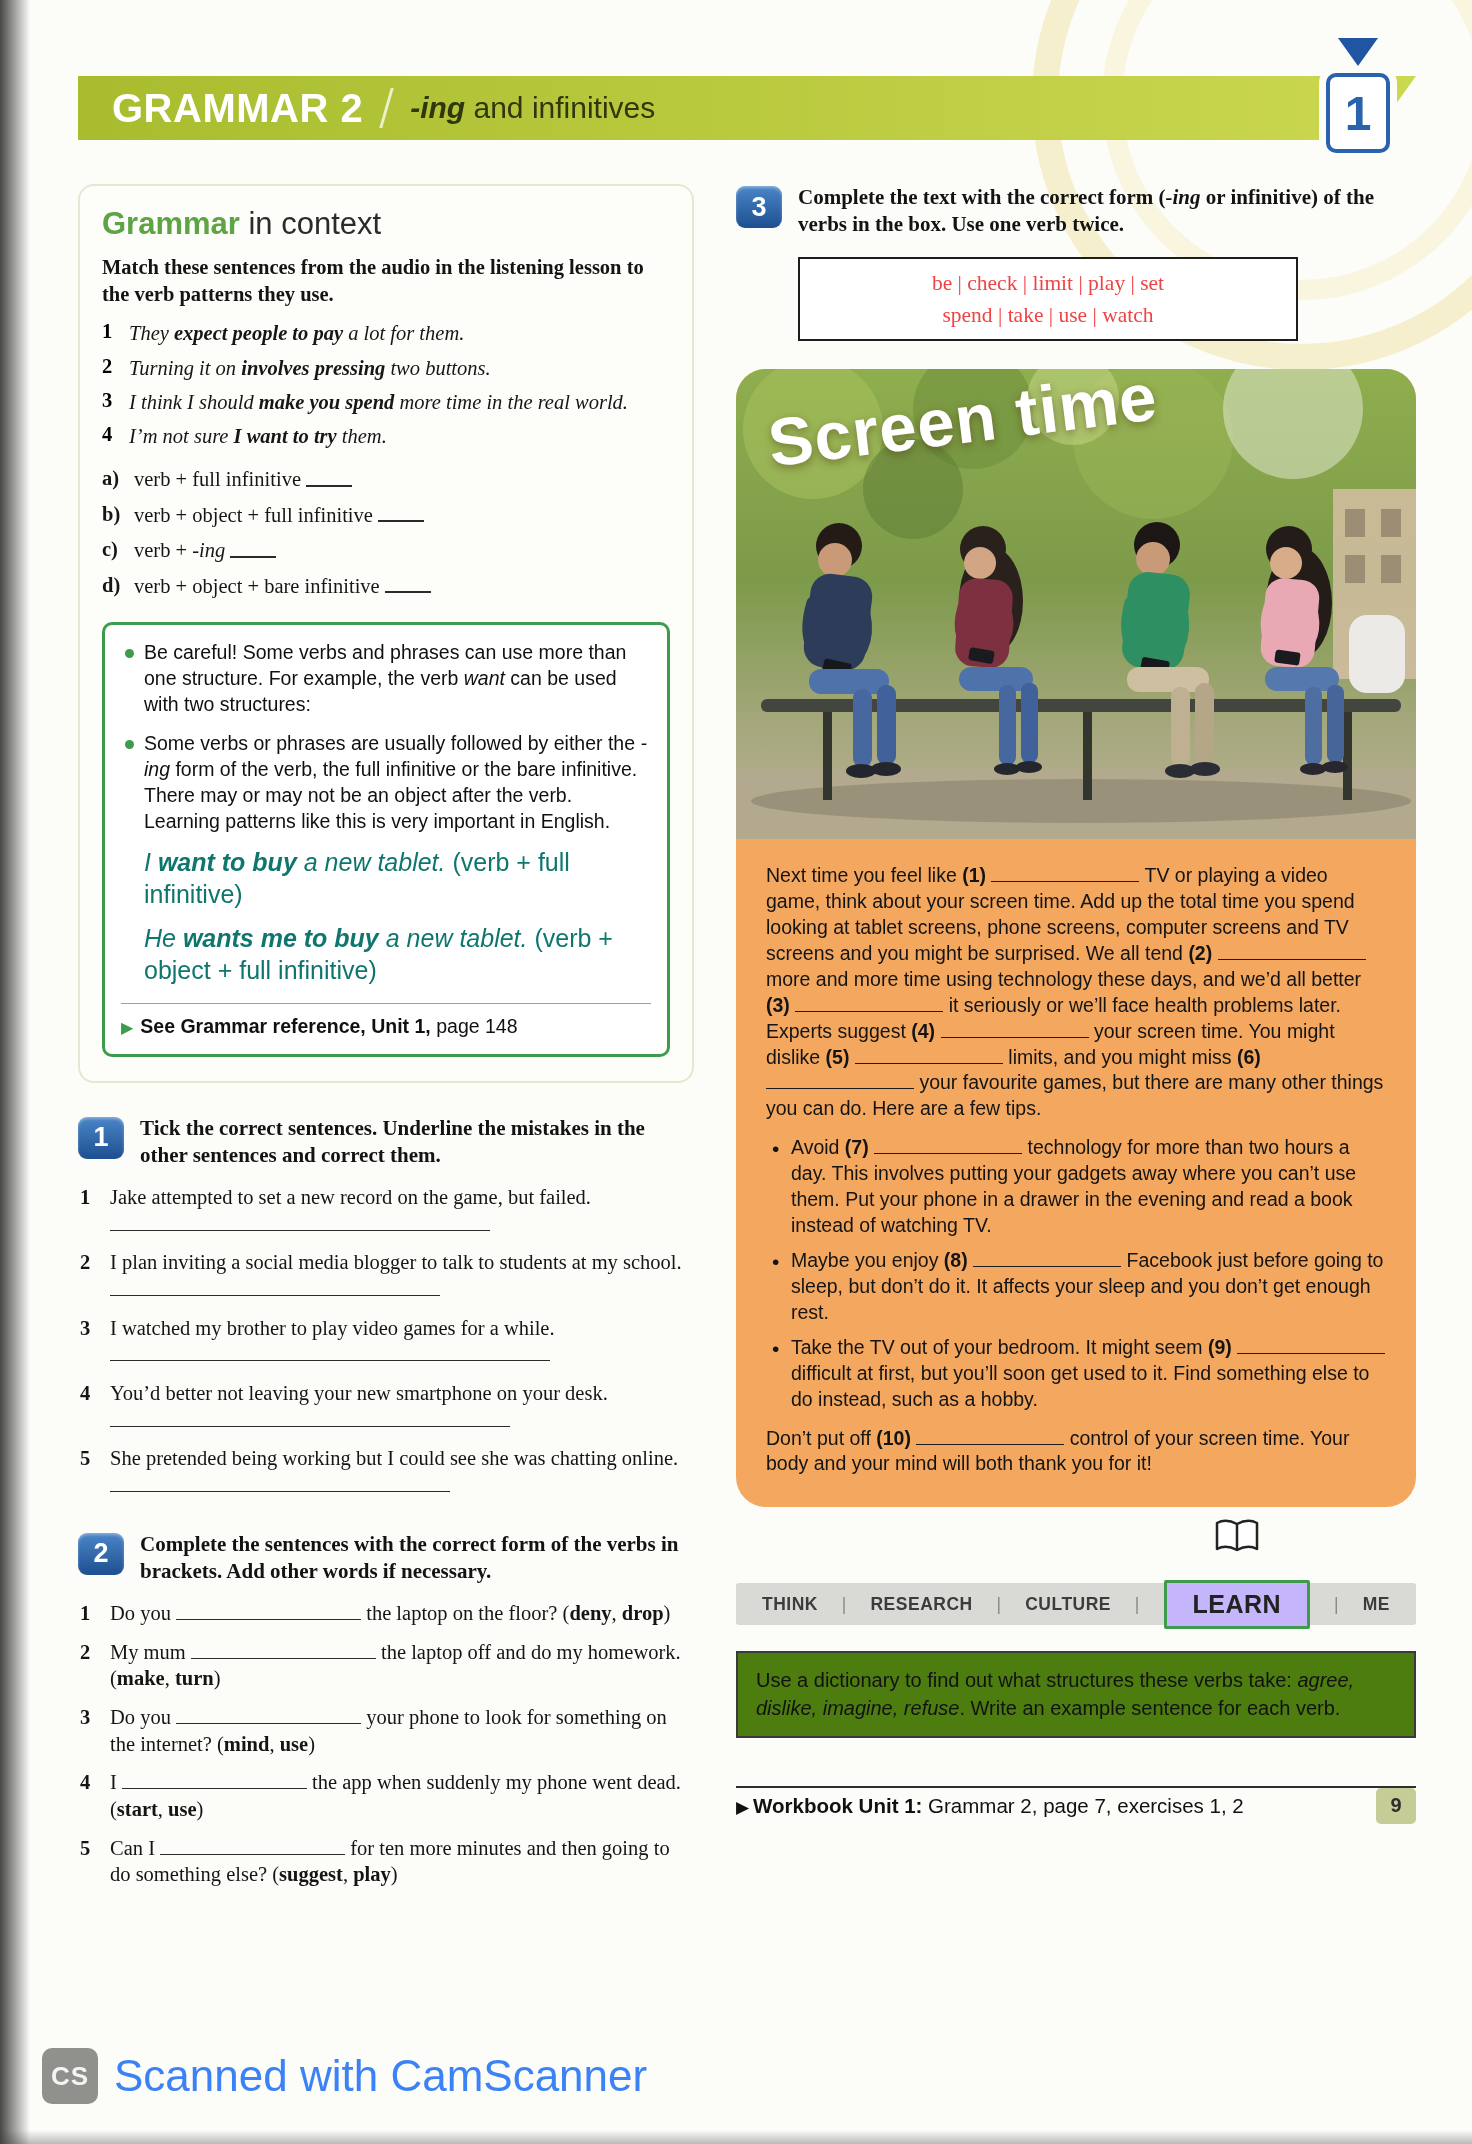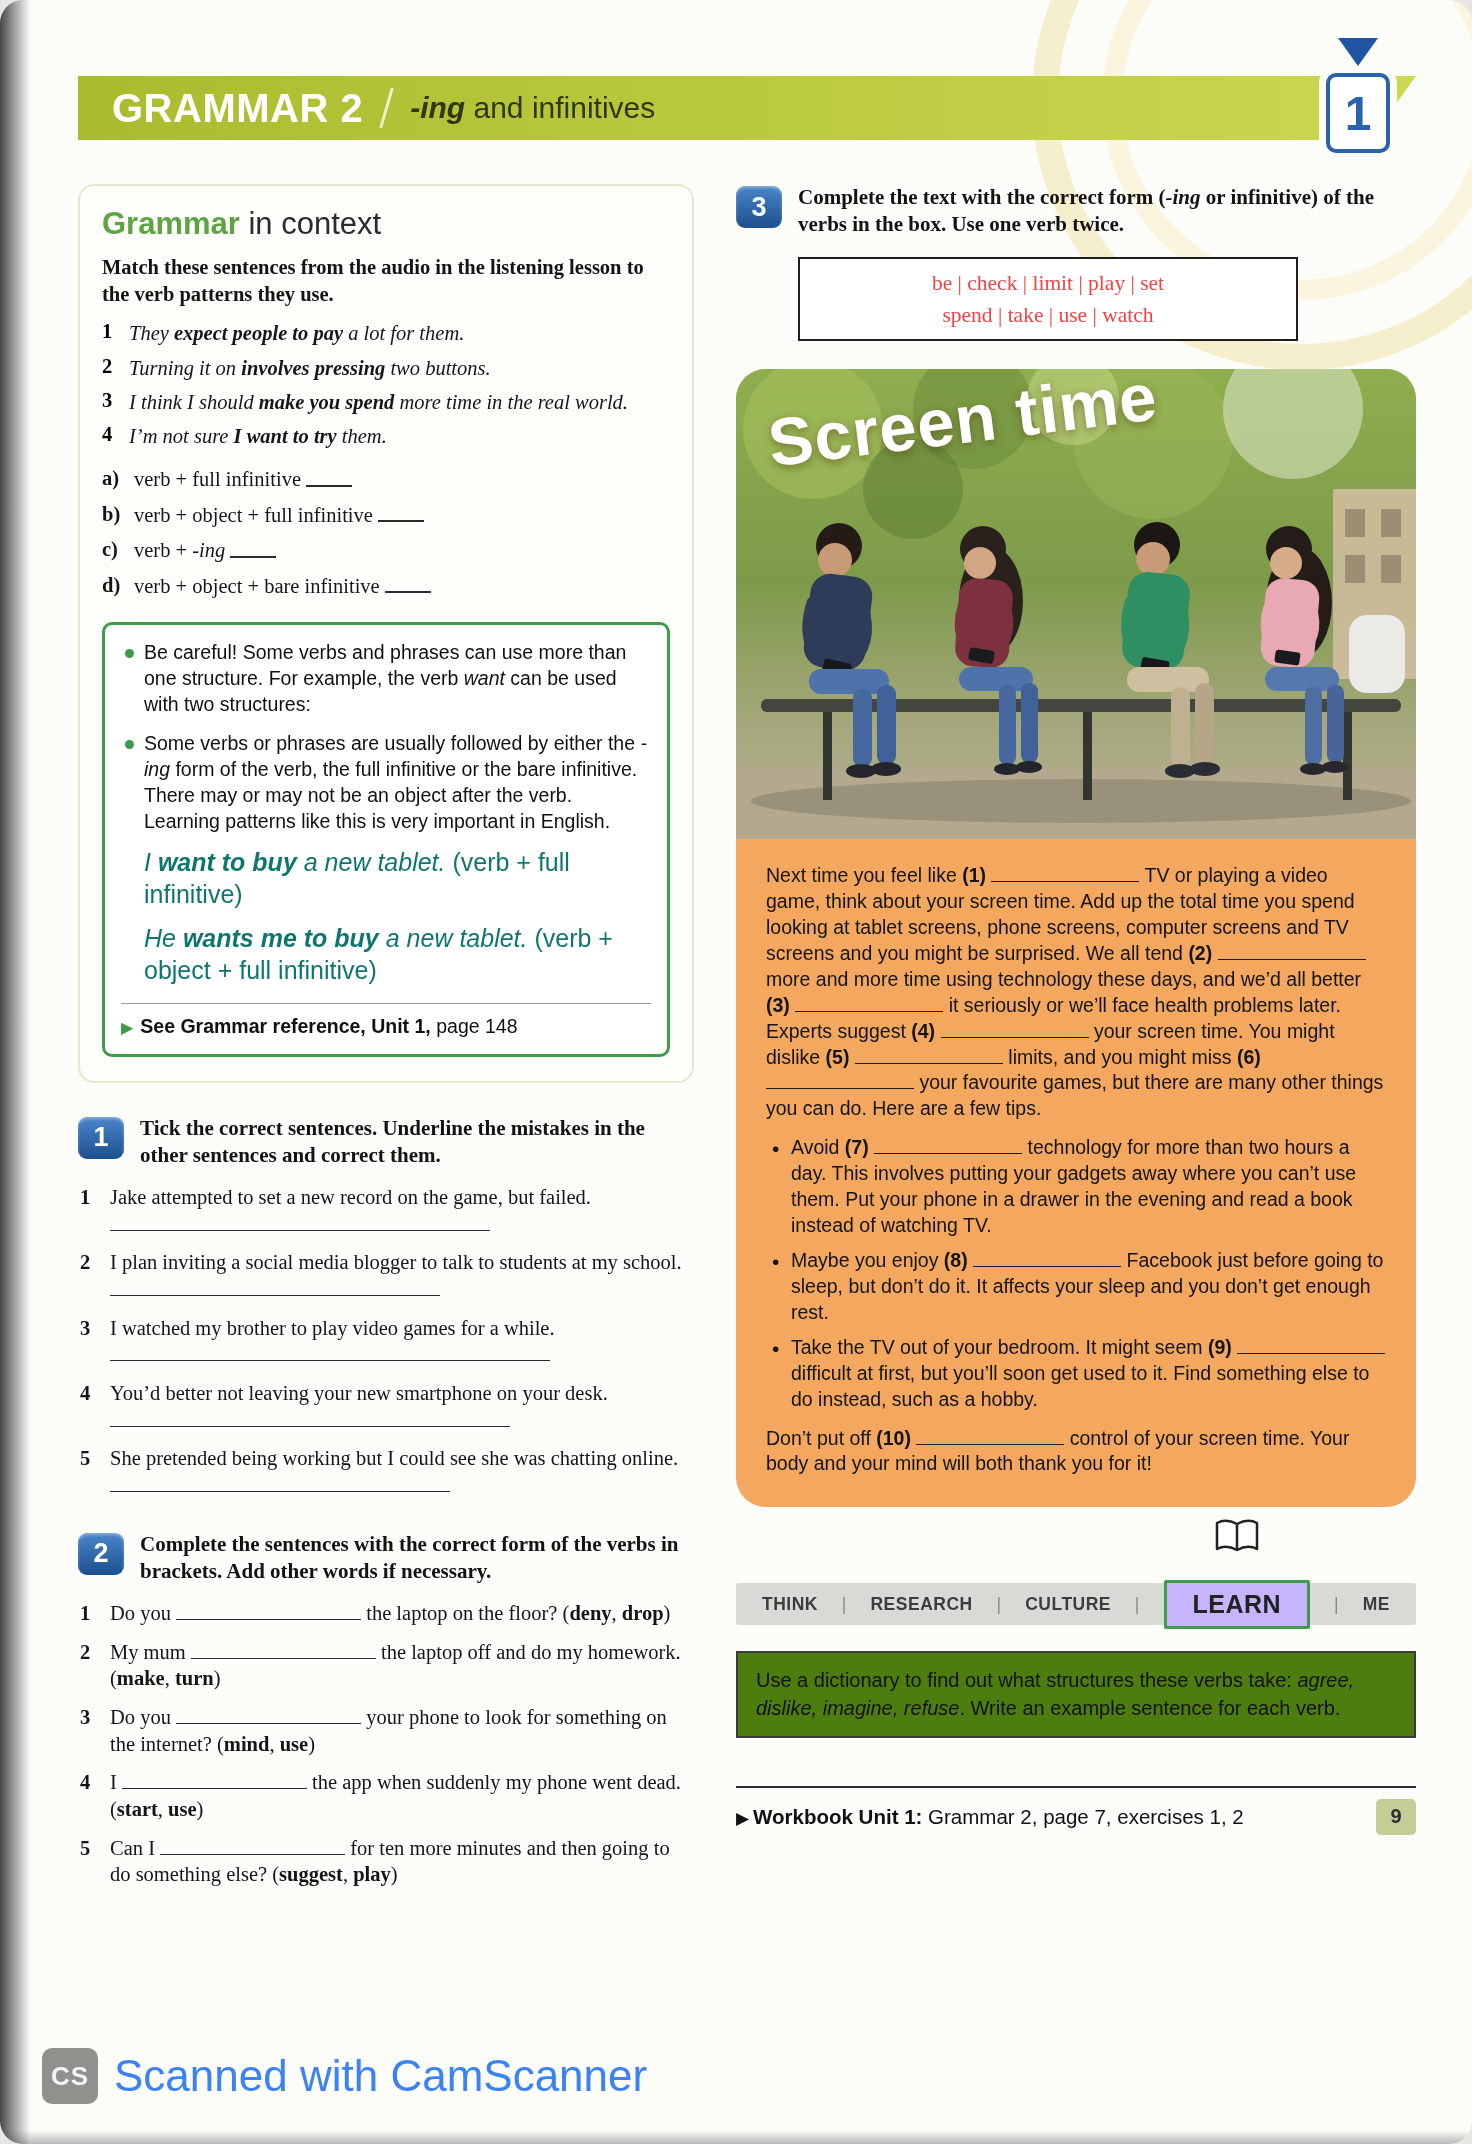--- a/index.html
+++ b/index.html
@@ -1,20 +1,20 @@
 <!DOCTYPE html>
 <html style="--c-banner1: #a9bc2e; --c-banner2: #cbd850; --c-blue: #2a62ae; --c-exblue1: #4a86c8; --c-exblue2: #1d4f8f; --c-green: #3f9b4c; --c-headgreen: #5ea344; --c-orange: #f3a75f; --c-pagegreen: #c6cc96; --c-checkred: #cf2f63;"><head>
 <meta charset="utf-8">
 <style>
   * { margin:0; padding:0; box-sizing:border-box; }
   html,body { background:#e6e6e3; }
   body { font-family:"Liberation Sans", sans-serif; }
 
   .page { position:relative; width:1472px; height:2144px; margin:0 auto;
-          background:#fcfcf9; overflow:hidden;border-radius:23px; }
+          background:#fcfcf9; overflow:hidden; }
 
   
   .deco-arcs { position:absolute; top:-170px; right:-100px; width:540px; height:540px;
                border-radius:50%; border:26px solid rgba(238,224,150,.45); z-index:0; }
   .deco-arcs::after { content:''; position:absolute; inset:44px; border-radius:50%;
                border:20px solid rgba(245,235,185,.4); }
 
   .content { position:relative; z-index:1; padding:30px 56px 0 78px; }
 
   
@@ -124,21 +124,21 @@
   .lb-sep { color:#8a8a86; font-weight:400; }
   .lb-learn-wrap { position:relative; display:flex; align-items:center; }
   .lb-learn { background:#c4b5fd; border:3px solid var(--c-green,#3f9b4c); padding:7px 26px;
               font-size:25px; font-weight:700; color:#222; border-radius:2px; }
   .book-icon { position:absolute; left:50%; top:-62px; transform:translateX(-50%); }
 
   .learn-box { margin-top:26px; border:2px solid #3a3a3a; padding:14px 18px; font-size:20px;
                line-height:1.36; color:#121212; background:#4d7c0f; }
 
   
-  .wb-footer { margin-top:48px; border-top:2px solid #2e2e2e; padding-top:11px;
+  .wb-footer { margin-top:48px; border-top:2px solid #2e2e2e; 
                display:flex; align-items:center; gap:14px; }
   .wb-text { font-size:20.5px; color:#111; flex:1; }
   .wb-arrow { font-size:17px; margin-right:4px; color:#111; }
   .page-num { flex:none; width:40px; height:36px; background:var(--c-pagegreen,#c6cc96);
               border-radius:5px; display:flex; align-items:center; justify-content:center;
               font-weight:700; font-size:20px; color:#2e2e2e; }
 
   
   .camscanner { position:absolute; left:42px; bottom:40px; display:flex; align-items:center;
                 gap:16px; z-index:5; }

